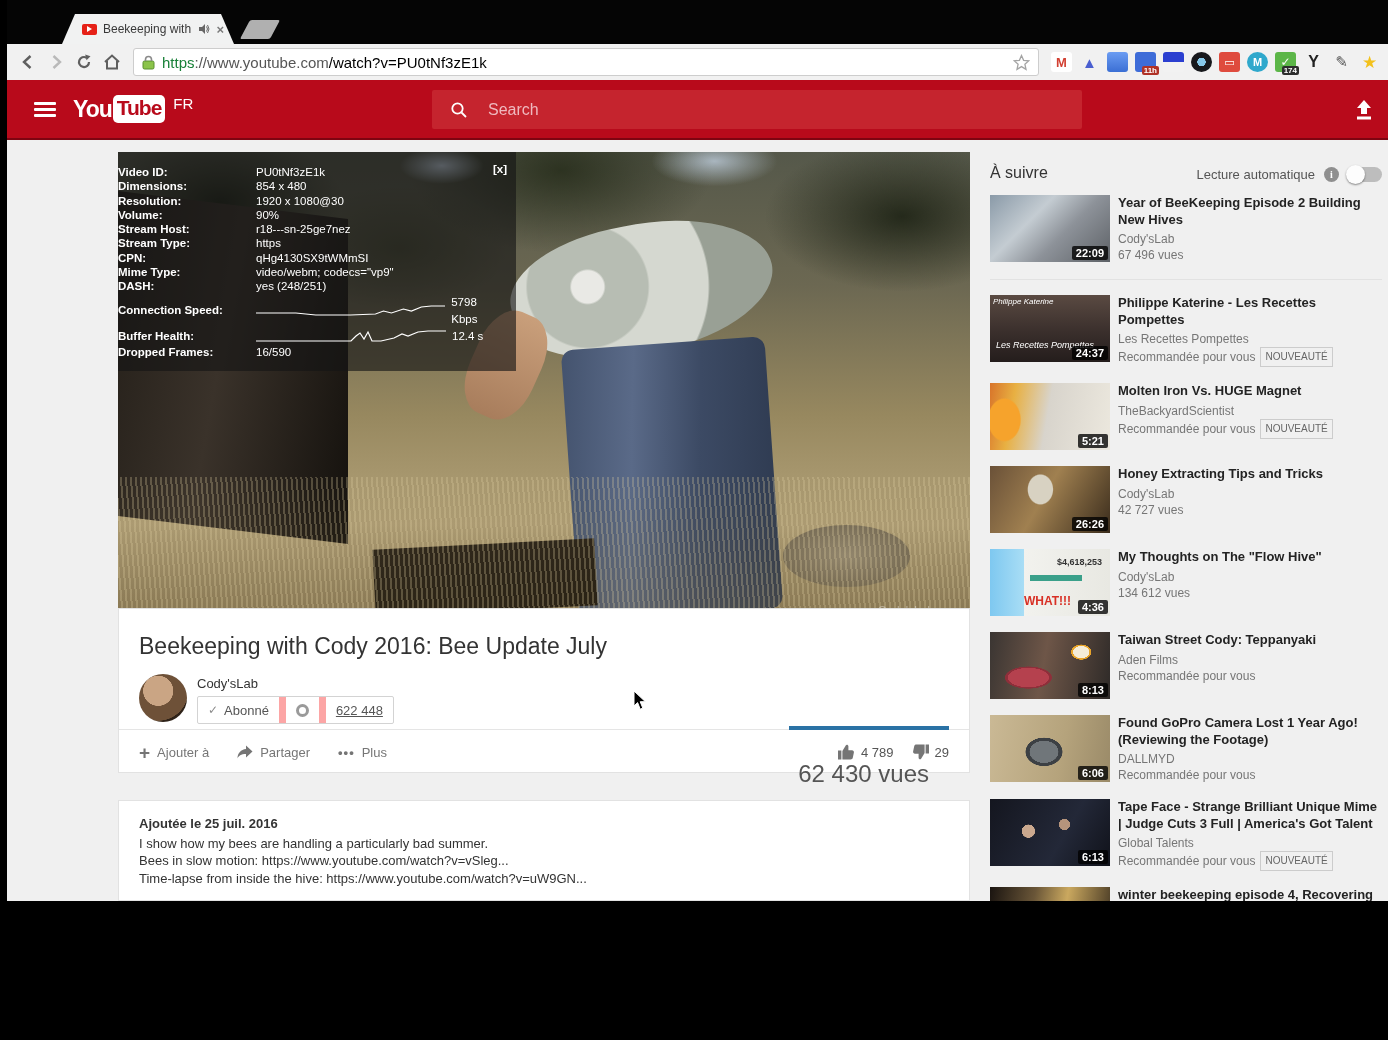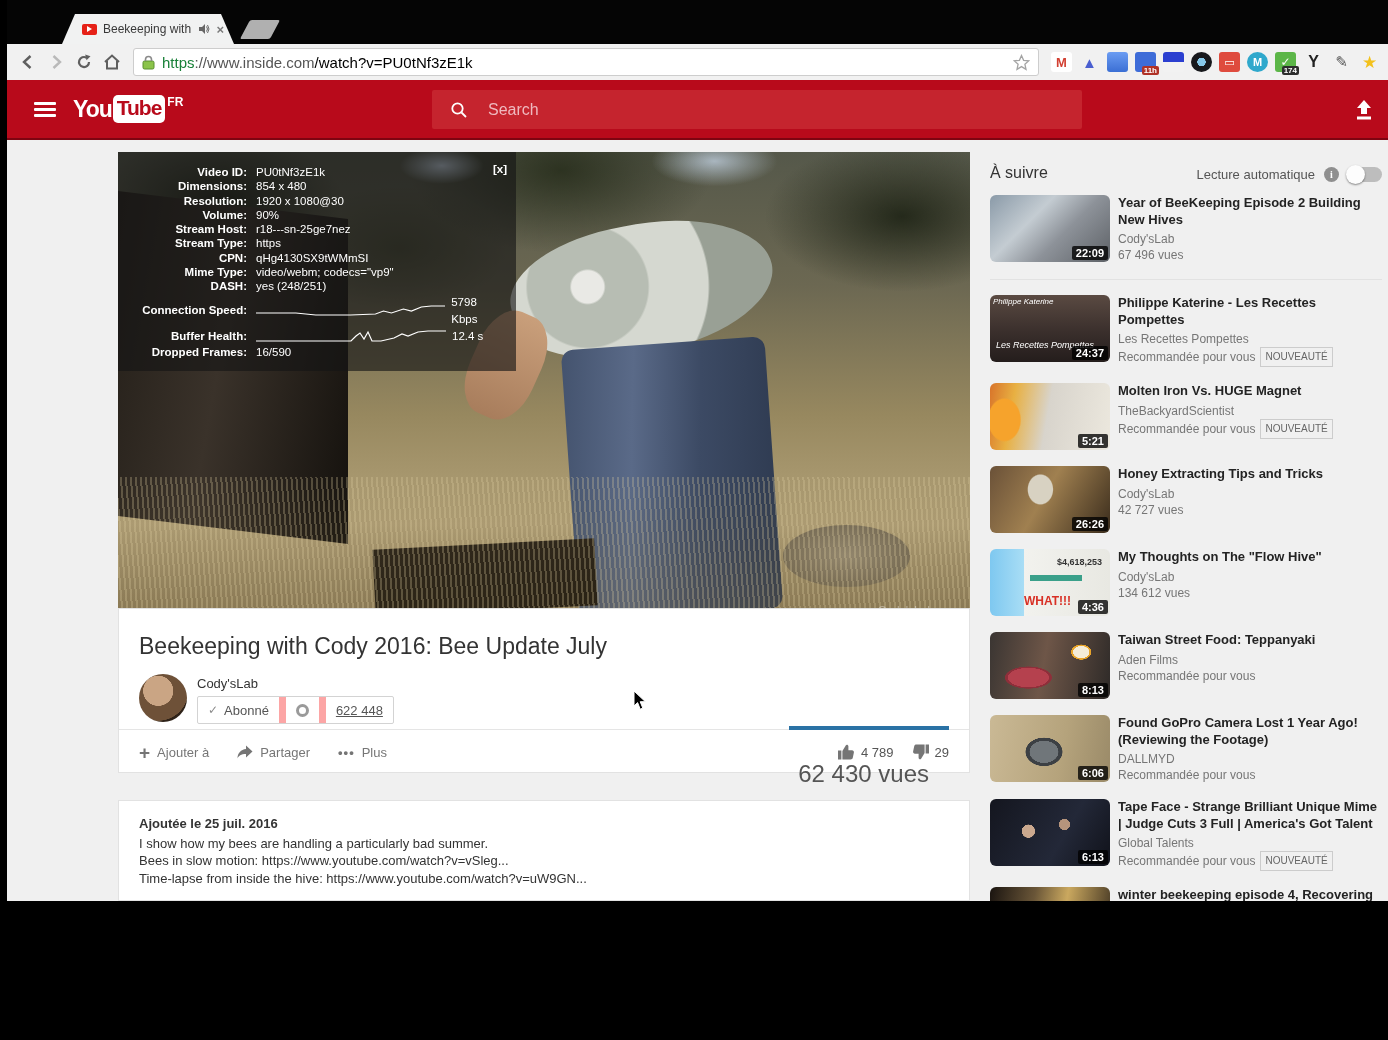--- a/index.html
+++ b/index.html
@@ -35,21 +35,21 @@
                 padding:0 2px; border-radius:2px; line-height:9px; }
 
   
   .ytheader { position:relative; height:60px; background:#b80a1b; border-bottom:2px solid #7e0411; }
   .hamburger { position:absolute; left:27px; top:22px; width:22px; }
   .hamburger span { display:block; height:3px; background:#fff; margin-bottom:3px; border-radius:1px; }
   .logo { position:absolute; left:66px; top:15px; display:flex; align-items:flex-start; color:#fff; }
   .logo-you { font-size:23px; font-weight:bold; letter-spacing:-1px; line-height:28px; }
   .logo-tube { background:#fff; color:#b80a1b; font-size:21px; font-weight:bold; letter-spacing:-1px;
                border-radius:5px; padding:1px 4px 3px; margin-left:1px; line-height:24px; }
-  .logo-region { font-size:12px; font-weight:bold; margin-left:2px; }
+  .logo-region { font-size:15px; font-weight:normal; margin-left:8px; }
   .searchbox { position:absolute; left:425px; top:10px; width:650px; height:39px; background:#c5242e;
                border-radius:2px; display:flex; align-items:center; padding-left:18px; }
   .searchbox input { background:transparent; border:none; outline:none; color:#fff; font-size:16px;
                      margin-left:20px; width:520px; font-family:inherit; }
   .searchbox input::placeholder { color:#efb9bf; }
   .upload-ic { position:absolute; right:13px; top:20px; }
 
   
   .page { position:relative; height:761px; background:#f0f0f0; overflow:hidden; }
 
@@ -79,21 +79,21 @@
     background:radial-gradient(#9a8f78,#6e6450); }
   .sc-grass { left:0; right:0; bottom:0; height:32%;
     background:repeating-linear-gradient(85deg, rgba(222,206,160,.28) 0 2px, transparent 2px 5px),
                linear-gradient(180deg, transparent, rgba(110,92,55,.35)); }
   .watermark { position:absolute; right:36px; bottom:12px; color:rgba(255,255,255,.38); font-size:12px; }
 
   
   .stats-panel { position:absolute; left:0; top:0; width:398px; background:rgba(20,20,20,.63);
                  color:#fff; padding:13px 10px 12px 0; }
   .stat-row { display:flex; line-height:14.3px; font-size:11.5px; }
-  .stat-label { flex:0 0 138px; text-align:right; font-weight:bold; padding-right:9px; }
+  .stat-label { flex:0 0 138px; text-align:left; font-weight:bold; padding-right:9px; }
   .stat-value { font-weight:normal; }
   .stat-graph-row { display:flex; align-items:center; line-height:17px; font-size:11.5px; }
   .stat-graph-row svg { margin:0 6px 0 0; }
   .stat-close { position:absolute; right:9px; top:11px; font-size:11.5px; font-weight:bold; color:#fff; }
 
   
   .card { position:absolute; background:#fff; border:1px solid #e2e2e2; }
   .primary { left:111px; top:468px; width:852px; height:165px; }
   .v-title { margin:24px 20px 0; font-size:23px; color:#333; }
   .channel-row { position:relative; margin:14px 20px 0; height:62px; }
@@ -128,21 +128,21 @@
   .sb-header { display:flex; align-items:flex-end; justify-content:space-between; margin-bottom:13px; }
   .sb-title { font-size:16px; color:#333; }
   .sb-auto { display:flex; align-items:center; gap:9px; }
   .sb-auto-label { font-size:13px; color:#555; }
   .info-ic { width:15px; height:15px; border-radius:50%; background:#8f8f8f; color:#fff; font-size:10px;
              font-weight:bold; display:flex; align-items:center; justify-content:center; font-family:"Liberation Serif",serif; }
   .toggle { width:34px; height:15px; background:#bdbdbd; border-radius:8px; position:relative; }
   .toggle-knob { position:absolute; left:-2px; top:-2px; width:19px; height:19px; border-radius:50%;
                  background:#fdfdfd; box-shadow:0 1px 2px rgba(0,0,0,.45); }
   .sb-item { display:flex; gap:8px; margin-bottom:16px; }
-  .sb-thumb { width:120px; height:67px; flex:none; position:relative; background:#444; overflow:hidden;border-radius:6px; }
+  .sb-thumb { width:120px; height:67px; flex:none; position:relative; background:#444; overflow:hidden; }
   .sb-dur { position:absolute; right:2px; bottom:2px; background:rgba(0,0,0,.78); color:#fff;
             font-size:11px; font-weight:bold; padding:1px 4px; border-radius:2px; }
   .sb-text { flex:1; min-width:0; }
   .sb-vtitle { font-size:13px; font-weight:bold; color:#232323; line-height:16.5px; margin-bottom:3px; }
   .sb-line { font-size:12px; color:#767676; line-height:16px; }
   .sb-badge { display:inline-block; border:1px solid #ccc; color:#666; font-size:10px; padding:1px 4px;
               margin-left:5px; vertical-align:1px; }
   .sb-divider { border-top:1px solid #e2e2e2; margin-bottom:15px; }
   .tl { position:absolute; color:#fff; }
   .tl-a { left:3px; top:2px; font-size:8px; font-style:italic; }
@@ -192,21 +192,21 @@
       <span class="navbtn">
         <svg width="18" height="18" viewBox="0 0 18 18">
             <path d="M2 9 L9 2.5 L16 9 M4 8 V15.5 H14 V8" stroke="#5f5f5f" stroke-width="2" fill="none"></path>
           </svg>
       </span>
       <div class="omnibox">
         <svg width="13" height="15" viewBox="0 0 13 15" style="margin-right:7px">
           <rect x="1" y="6" width="11" height="8" rx="1.5" fill="#8bc34a" stroke="#59902e" stroke-width="1"></rect>
           <path d="M3.5 6 V4.5 a3 3 0 0 1 6 0 V6" stroke="#8a8a8a" stroke-width="1.6" fill="none"></path>
         </svg>
-        <span class="url"><span class="scheme">https</span><span class="host">://www.inside.com</span><span class="path">/watch?v=PU0tNf3zE1k</span></span>
+        <span class="url"><span class="scheme">https</span><span class="host">://www.youtube.com</span><span class="path">/watch?v=PU0tNf3zE1k</span></span>
         <svg width="17" height="17" viewBox="0 0 17 17">
           <path d="M8.5 1.5 L10.6 6.3 L15.8 6.8 L11.9 10.2 L13 15.3 L8.5 12.6 L4 15.3 L5.1 10.2 L1.2 6.8 L6.4 6.3 Z" fill="none" stroke="#a4a4a4" stroke-width="1.3"></path>
         </svg>
       </div>
       <div class="ext-row" id="ext-row">
           <div class="ext" style="background: rgb(255, 255, 255);">
             <span style="color: rgb(210, 63, 49); font-size: 13px;">M</span>
           </div>
           <div class="ext" style="background: transparent;">
             <span style="color: rgb(74, 95, 208); font-size: 15px;">▲</span>
@@ -470,21 +470,21 @@
                 <div class="sb-vtitle">My Thoughts on The "Flow Hive"</div>
                 <div class="sb-line">Cody'sLab</div>
                 <div class="sb-line">134 612 vues</div>
               </div>
             </div>
             <div class="sb-item">
               <div class="sb-thumb" style="background: radial-gradient(34px 16px at 32% 68%, rgb(181, 65, 78) 0px, rgb(181, 65, 78) 60%, rgb(142, 47, 58) 61%, rgb(142, 47, 58) 68%, transparent 70%), radial-gradient(16px 12px at 76% 30%, rgb(245, 237, 216) 0px, rgb(245, 237, 216) 50%, rgb(232, 164, 42) 52%, rgb(232, 164, 42) 62%, transparent 64%), linear-gradient(100deg, rgb(58, 53, 50) 0%, rgb(110, 86, 72) 45%, rgb(46, 42, 40) 100%);">
                 <span class="sb-dur">8:13</span>
               </div>
               <div class="sb-text">
-                <div class="sb-vtitle">Taiwan Street Food: Teppanyaki</div>
+                <div class="sb-vtitle">Taiwan Street Cody: Teppanyaki</div>
                 <div class="sb-line">Aden Films</div>
                 <div class="sb-line">Recommandée pour vous</div>
               </div>
             </div>
             <div class="sb-item">
               <div class="sb-thumb" style="background: radial-gradient(26px 20px at 45% 55%, rgb(112, 118, 122) 0px, rgb(112, 118, 122) 55%, rgb(60, 64, 68) 56%, rgb(60, 64, 68) 70%, transparent 72%), linear-gradient(100deg, rgb(202, 185, 149) 0%, rgb(181, 163, 124) 60%, rgb(154, 138, 104) 100%);">
                 <span class="sb-dur">6:06</span>
               </div>
               <div class="sb-text">
                 <div class="sb-vtitle">Found GoPro Camera Lost 1 Year Ago! (Reviewing the Footage)</div>

